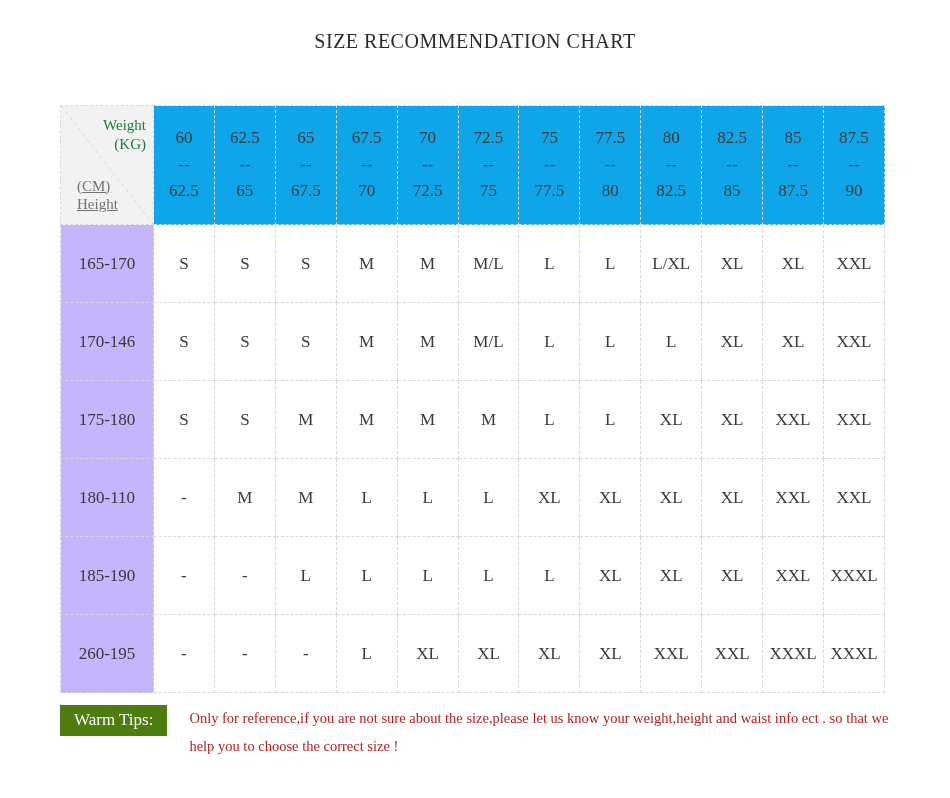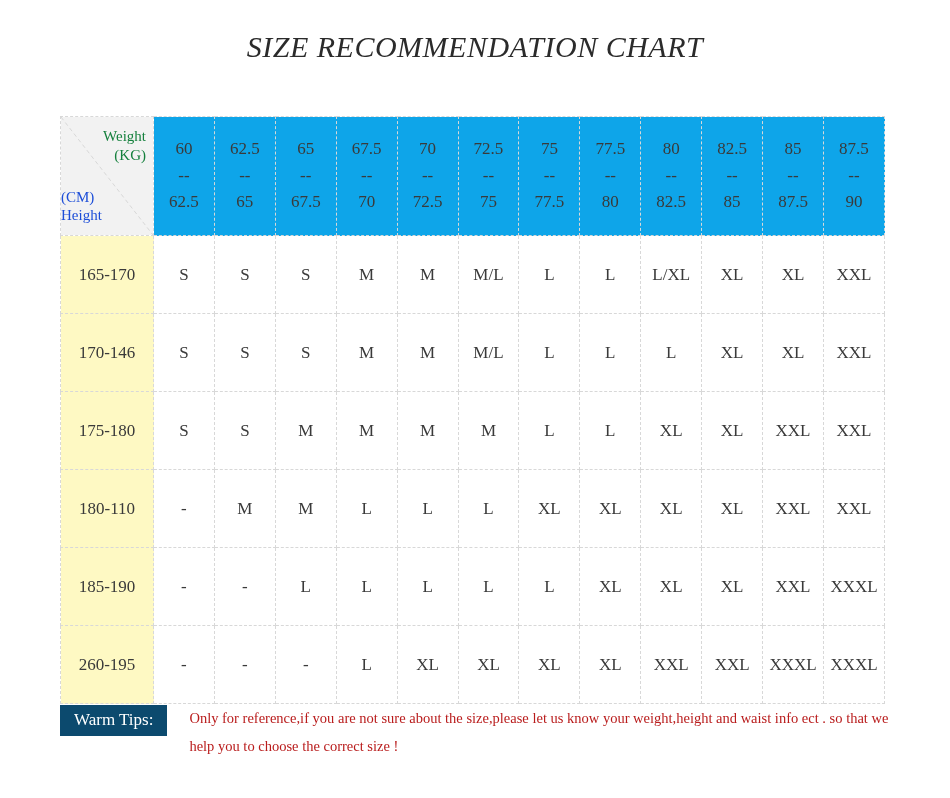--- a/index.html
+++ b/index.html
@@ -16,27 +16,26 @@
   }
   .page {
     position: relative;
     width: 950px;
     height: 798px;
     box-sizing: border-box;
   }
   .chart-title {
     text-align: center;
     font-family: "Liberation Serif", serif;
-    font-size: 30px;
+    font-size: 20px;
     letter-spacing: 0.5px;
     color: #2b2b2b;
     padding-top: 30px;
     font-weight: normal;
     margin: 0;
-    font-style: italic;
   }
   .table-wrap {
     margin: 52px 60px 0 60px;
   }
   table.size-table {
     border-collapse: collapse;
     width: 825px;
     table-layout: fixed;
   }
   table.size-table td,
@@ -68,59 +67,60 @@
     top: 10px;
     right: 7px;
     text-align: right;
     font-size: 15px;
     line-height: 1.25;
     color: #15803d;
   }
   .corner .lbl-height {
     position: absolute;
     bottom: 10px;
-    left: 0;
+    left: 16px;
     text-align: left;
     font-size: 15px;
     line-height: 1.25;
-    color: #1d4ed8;
+    color: #737373;
+    text-decoration: underline;
   }
   .head-cell {
     background: #0ea5e9;
     height: 118px;
     font-size: 17px;
     line-height: 1.55;
     padding: 0 2px;
   }
   .head-cell .rng {
     display: block;
   }
   .row-head {
-    background: #fef9c3;
+    background: #c4b5fd;
     width: 92px;
     height: 75px;
     font-size: 17px;
     color: #3a3a3a;
   }
   .data-cell {
     height: 75px;
     font-size: 17px;
     color: #3a3a3a;
     background: #ffffff;
   }
   .tips {
     position: absolute;
     left: 60px;
     top: 705px;
     width: 830px;
     display: flex;
     align-items: flex-start;
   }
   .tips-badge {
-    background: #0c4a6e;
+    background: #4d7c0f;
     color: #ffffff;
     font-family: "Liberation Serif", serif;
     font-size: 17px;
     padding: 5px 14px 6px 14px;
     white-space: nowrap;
     flex: 0 0 auto;
     line-height: 1.2;
   }
   .tips-text {
     margin-left: 22px;

